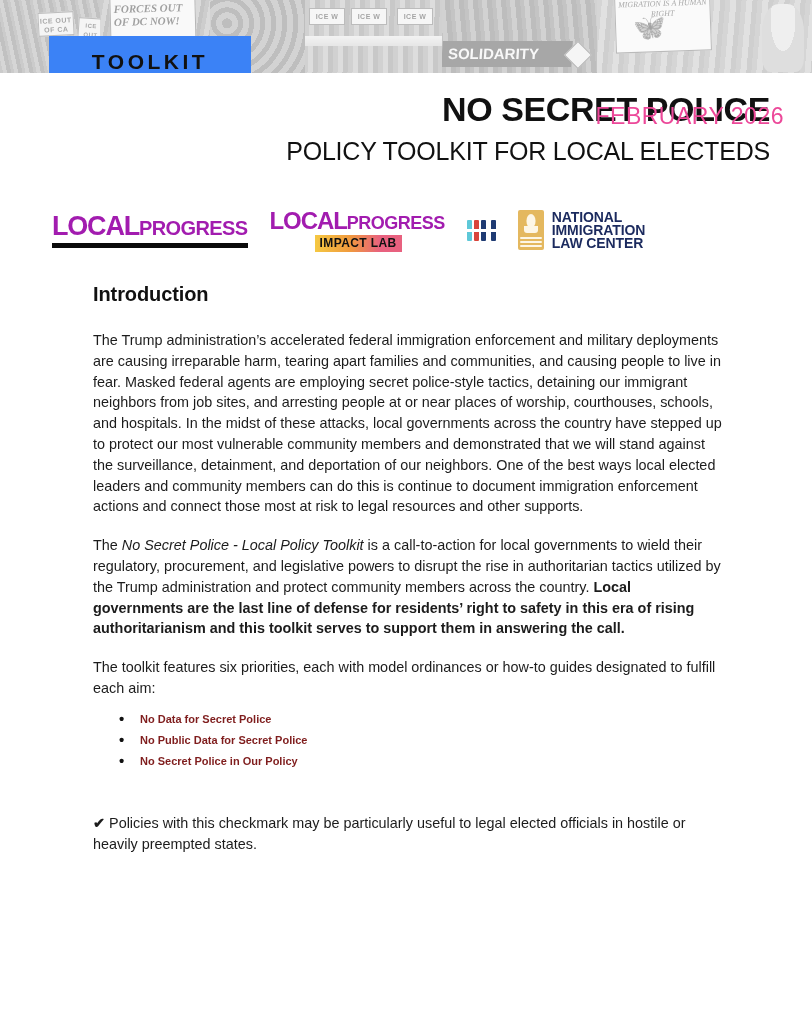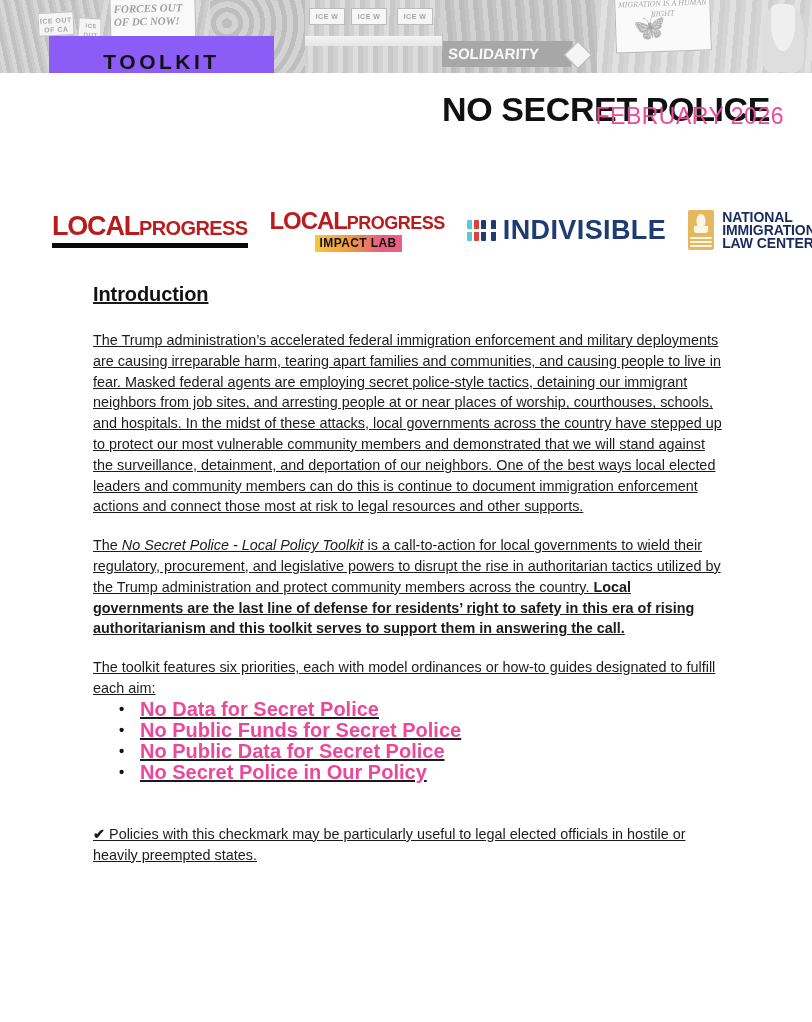--- a/index.html
+++ b/index.html
@@ -115,23 +115,23 @@
   .p6 .person {
     position: absolute; right: 8px; top: 4px; width: 42px; height: 68px;
     background: radial-gradient(ellipse at 50% 24%, #dcdcdc 0 42%, #b5b5b5 42% 100%);
     border-radius: 40% 40% 20% 20%;
   }
 
   .toolkit-badge {
     position: absolute;
     left: 49px;
     top: 36px;
-    width: 225px;
+    width: 202px;
     height: 52px;
-    background: #8b5cf6;
+    background: #3b82f6;
     z-index: 30;
     display: flex;
     align-items: center;
     justify-content: center;
   }
   .toolkit-badge span {
     font-family: "Liberation Sans Narrow", "Liberation Sans", sans-serif;
     font-weight: bold;
     font-size: 21px;
     letter-spacing: 3.5px;
@@ -179,21 +179,21 @@
     gap: 22px;
     padding: 6px 0 0 52px;
     height: 68px;
   }
   .logo { display: flex; align-items: center; }
 
   
   .lp-wordmark {
     font-family: "Liberation Sans Narrow", "Liberation Sans", sans-serif;
     font-weight: bold;
-    color: #b91c1c;
+    color: #a21caf;
     line-height: 1;
     display: inline-block;
   }
   .lp1 { font-size: 27px; letter-spacing: -1.2px; border-bottom: 5px solid #0a0a0a; padding-bottom: 3px; }
   .lp1 .small { font-size: 20px; letter-spacing: -0.6px; }
   .lp2-wrap { display: flex; flex-direction: column; align-items: flex-start; }
   .lp2 { font-size: 24px; letter-spacing: -1.1px; }
   .lp2 .small { font-size: 18px; letter-spacing: -0.5px; }
   .impact-lab {
     margin-top: 2px;
@@ -250,21 +250,20 @@
     font-weight: bold;
     color: #1b2a5e;
     font-size: 14px;
     line-height: 13px;
     letter-spacing: -0.1px;
   }
 
   
   .content {
     padding: 22px 88px 0 93px;
-    text-decoration: underline;
   }
   .section-heading {
     font-size: 20px;
     font-weight: bold;
     color: #111111;
     margin: 0 0 24px 0;
     letter-spacing: -0.1px;
   }
   .para {
     font-size: 14.4px;
@@ -274,24 +273,24 @@
     text-align: left;
   }
   .para em { font-style: italic; text-align: center; }
   .para b { font-weight: bold; }
   .bullets {
     list-style: none;
     margin: 0 0 0 0;
     padding: 0;
   }
   .bullets li {
-    font-size: 20px;
+    font-size: 11px;
     line-height: 21px;
     font-weight: bold;
-    color: #ec4899;
+    color: #7f1d1d;
     position: relative;
     padding-left: 47px;
   }
   .bullets li::before {
     content: "\2022";
     position: absolute;
     left: 26px;
     top: -1px;
     font-size: 15px;
     font-weight: bold;
@@ -342,41 +341,41 @@
     </div>
   </div>
   <div class="toolkit-badge">
     <span>TOOLKIT</span>
   </div>
 </div>
 
 <div class="title-block">
   <h1 class="main-title">NO SECRET POLICE</h1>
   <div class="doc-date">FEBRUARY 2026</div>
+  <h2 class="subtitle">POLICY TOOLKIT FOR LOCAL ELECTEDS</h2>
 </div>
 
 <div class="logo-row">
 
   <div class="logo">
     <span class="lp-wordmark lp1"><span>LOCAL</span><span class="small">PROGRESS</span></span>
   </div>
 
   <div class="logo lp2-wrap">
     <span class="lp-wordmark lp2"><span>LOCAL</span><span class="small">PROGRESS</span></span>
     <span class="impact-lab">IMPACT LAB</span>
   </div>
 
   <div class="logo indiv">
     <span class="indiv-mark">
       <i class="im-a"></i>
         <i class="im-b"></i>
         <i class="im-c"></i>
         <i class="im-c" style="margin-left:3px"></i>
     </span>
-    <span class="indiv-word">INDIVISIBLE</span>
   </div>
 
   <div class="logo nilc">
     <span class="nilc-mark">
       <span class="flame"></span>
         <span class="cup"></span>
       <span class="wave w1"></span>
         <span class="wave w2"></span>
         <span class="wave w3"></span>
     </span>
@@ -388,23 +387,22 @@
   </div>
 </div>
 
 <div class="content">
   <h3 class="section-heading">Introduction</h3>
 
   <p class="para">The Trump administration’s accelerated federal immigration enforcement and military deployments are causing irreparable harm, tearing apart families and communities, and causing people to live in fear. Masked federal agents are employing secret police-style tactics, detaining our immigrant neighbors from job sites, and arresting people at or near places of worship, courthouses, schools, and hospitals. In the midst of these attacks, local governments across the country have stepped up to protect our most vulnerable community members and demonstrated that we will stand against the surveillance, detainment, and deportation of our neighbors. One of the best ways local elected leaders and community members can do this is continue to document immigration enforcement actions and connect those most at risk to legal resources and other supports.</p>
 
   <p class="para"><span>The </span><em>No Secret Police - Local Policy Toolkit</em><span> is a call-to-action for local governments to wield their regulatory, procurement, and legislative powers to disrupt the rise in authoritarian tactics utilized by the Trump administration and protect community members across the country. </span><b>Local governments are the last line of defense for residents’ right to safety in this era of rising authoritarianism and this toolkit serves to support them in answering the call.</b></p>
 
-  <p class="para" style="margin-bottom:0">The toolkit features six priorities, each with model ordinances or how-to guides designated to fulfill each aim:</p>
+  <p class="para" style="margin-bottom:10px">The toolkit features six priorities, each with model ordinances or how-to guides designated to fulfill each aim:</p>
 
   <ul class="bullets">
     <li>No Data for Secret Police</li>
-    <li>No Public Funds for Secret Police</li>
     <li>No Public Data for Secret Police</li>
     <li>No Secret Police in Our Policy</li>
   </ul>
 
   <p class="note"><span class="check">✔</span><span> Policies with this checkmark may be particularly useful to legal elected officials in hostile or heavily preempted states.</span></p>
 </div>
 
 </body></html>

